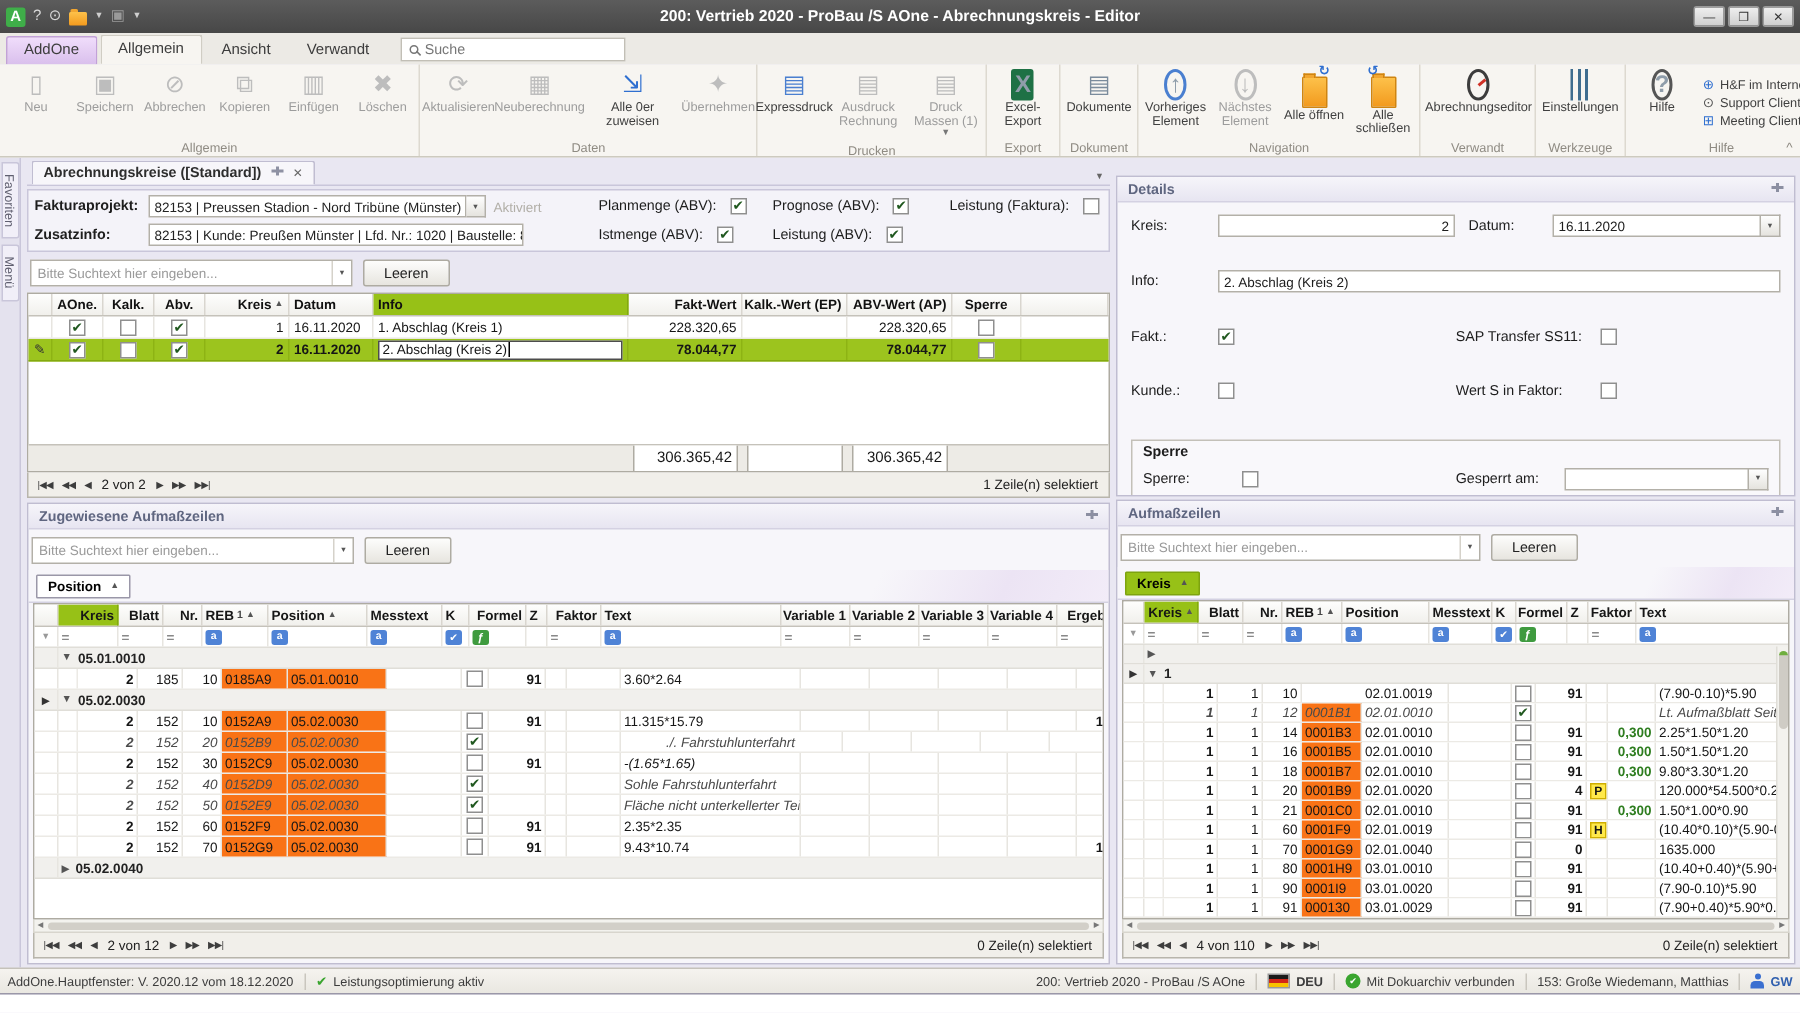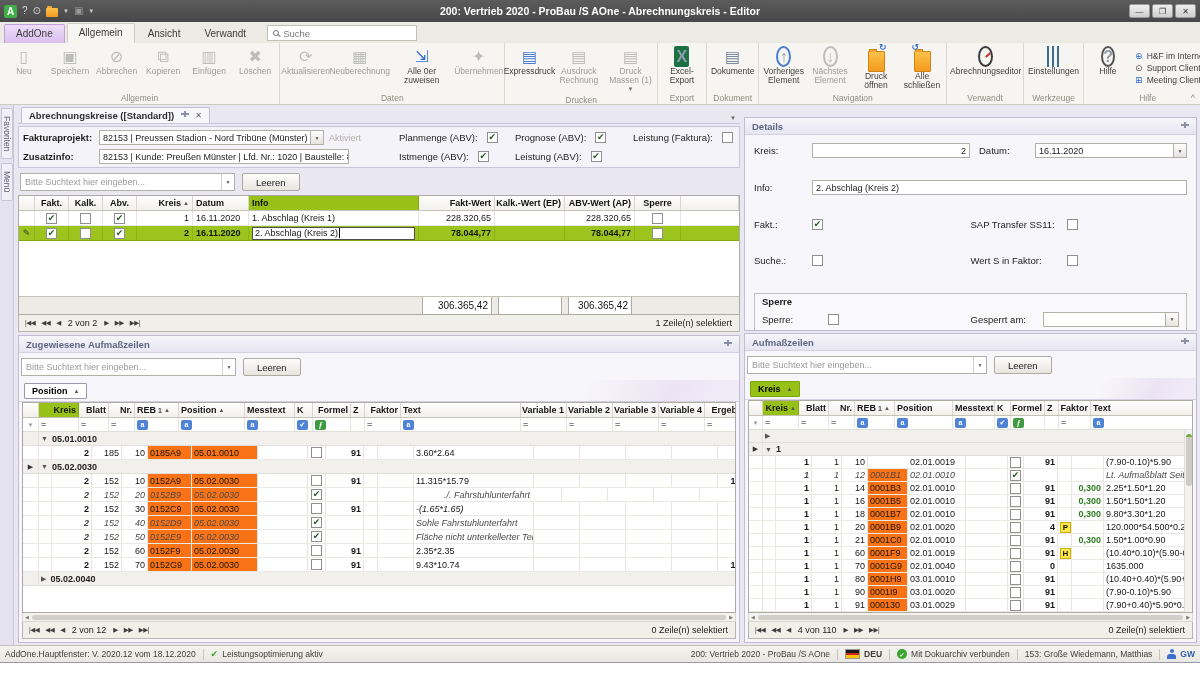--- a/index.html
+++ b/index.html
@@ -311,21 +311,21 @@
             <div class="rib-btn">
               <span class="ico i-circle">↑</span>
               <span class="lab">Vorheriges Element</span>
             </div>
             <div class="rib-btn disabled">
               <span class="ico i-circle">↓</span>
               <span class="lab">Nächstes Element</span>
             </div>
             <div class="rib-btn">
               <span class="ico i-folder open"></span>
-              <span class="lab">Druck öffnen</span>
+              <span class="lab">Alle öffnen</span>
             </div>
             <div class="rib-btn">
               <span class="ico i-folder closed"></span>
               <span class="lab">Alle schließen</span>
             </div>
           </div>
           <div class="rib-cap">Navigation</div>
         </div>
         <div class="rib-group">
           <div class="rib-row">
@@ -425,21 +425,21 @@
         <span class="scombo">
             <span class="ph">Bitte Suchtext hier eingeben...</span>
             <span class="arr">▼</span>
           </span>
         <span class="btn">Leeren</span>
       </div>
 
       <div class="maingrid">
         <div class="mgr mg-hdr">
           <span class="mgc c-ind"></span>
-          <span class="mgc c-fakt c">Fakt.</span>
+          <span class="mgc c-fakt c">AOne.</span>
           <span class="mgc c-kalk c">Kalk.</span>
           <span class="mgc c-abv c">Abv.</span>
           <span class="mgc c-kreis r">
               <span>Kreis</span>
               <span class="sarr">▲</span>
             </span>
           <span class="mgc c-datum">Datum</span>
           <span class="mgc c-info">Info</span>
           <span class="mgc c-fw r">Fakt-Wert</span>
           <span class="mgc c-kw r">Kalk.-Wert (EP)</span>
@@ -886,21 +886,21 @@
                 <span class="d-lab">Fakt.:</span>
                 <span class="cb on"></span>
               </span>
             <span class="d-half">
                 <span class="d-lab3">SAP Transfer SS11:</span>
                 <span class="cb"></span>
               </span>
           </div>
           <div class="d-crow">
             <span class="d-half">
-                <span class="d-lab">Suche.:</span>
+                <span class="d-lab">Kunde.:</span>
                 <span class="cb"></span>
               </span>
             <span class="d-half">
                 <span class="d-lab3">Wert S in Faktor:</span>
                 <span class="cb"></span>
               </span>
           </div>
           <div class="gbox">
             <div class="gbox-cap">Sperre</div>
             <div class="d-crow">

